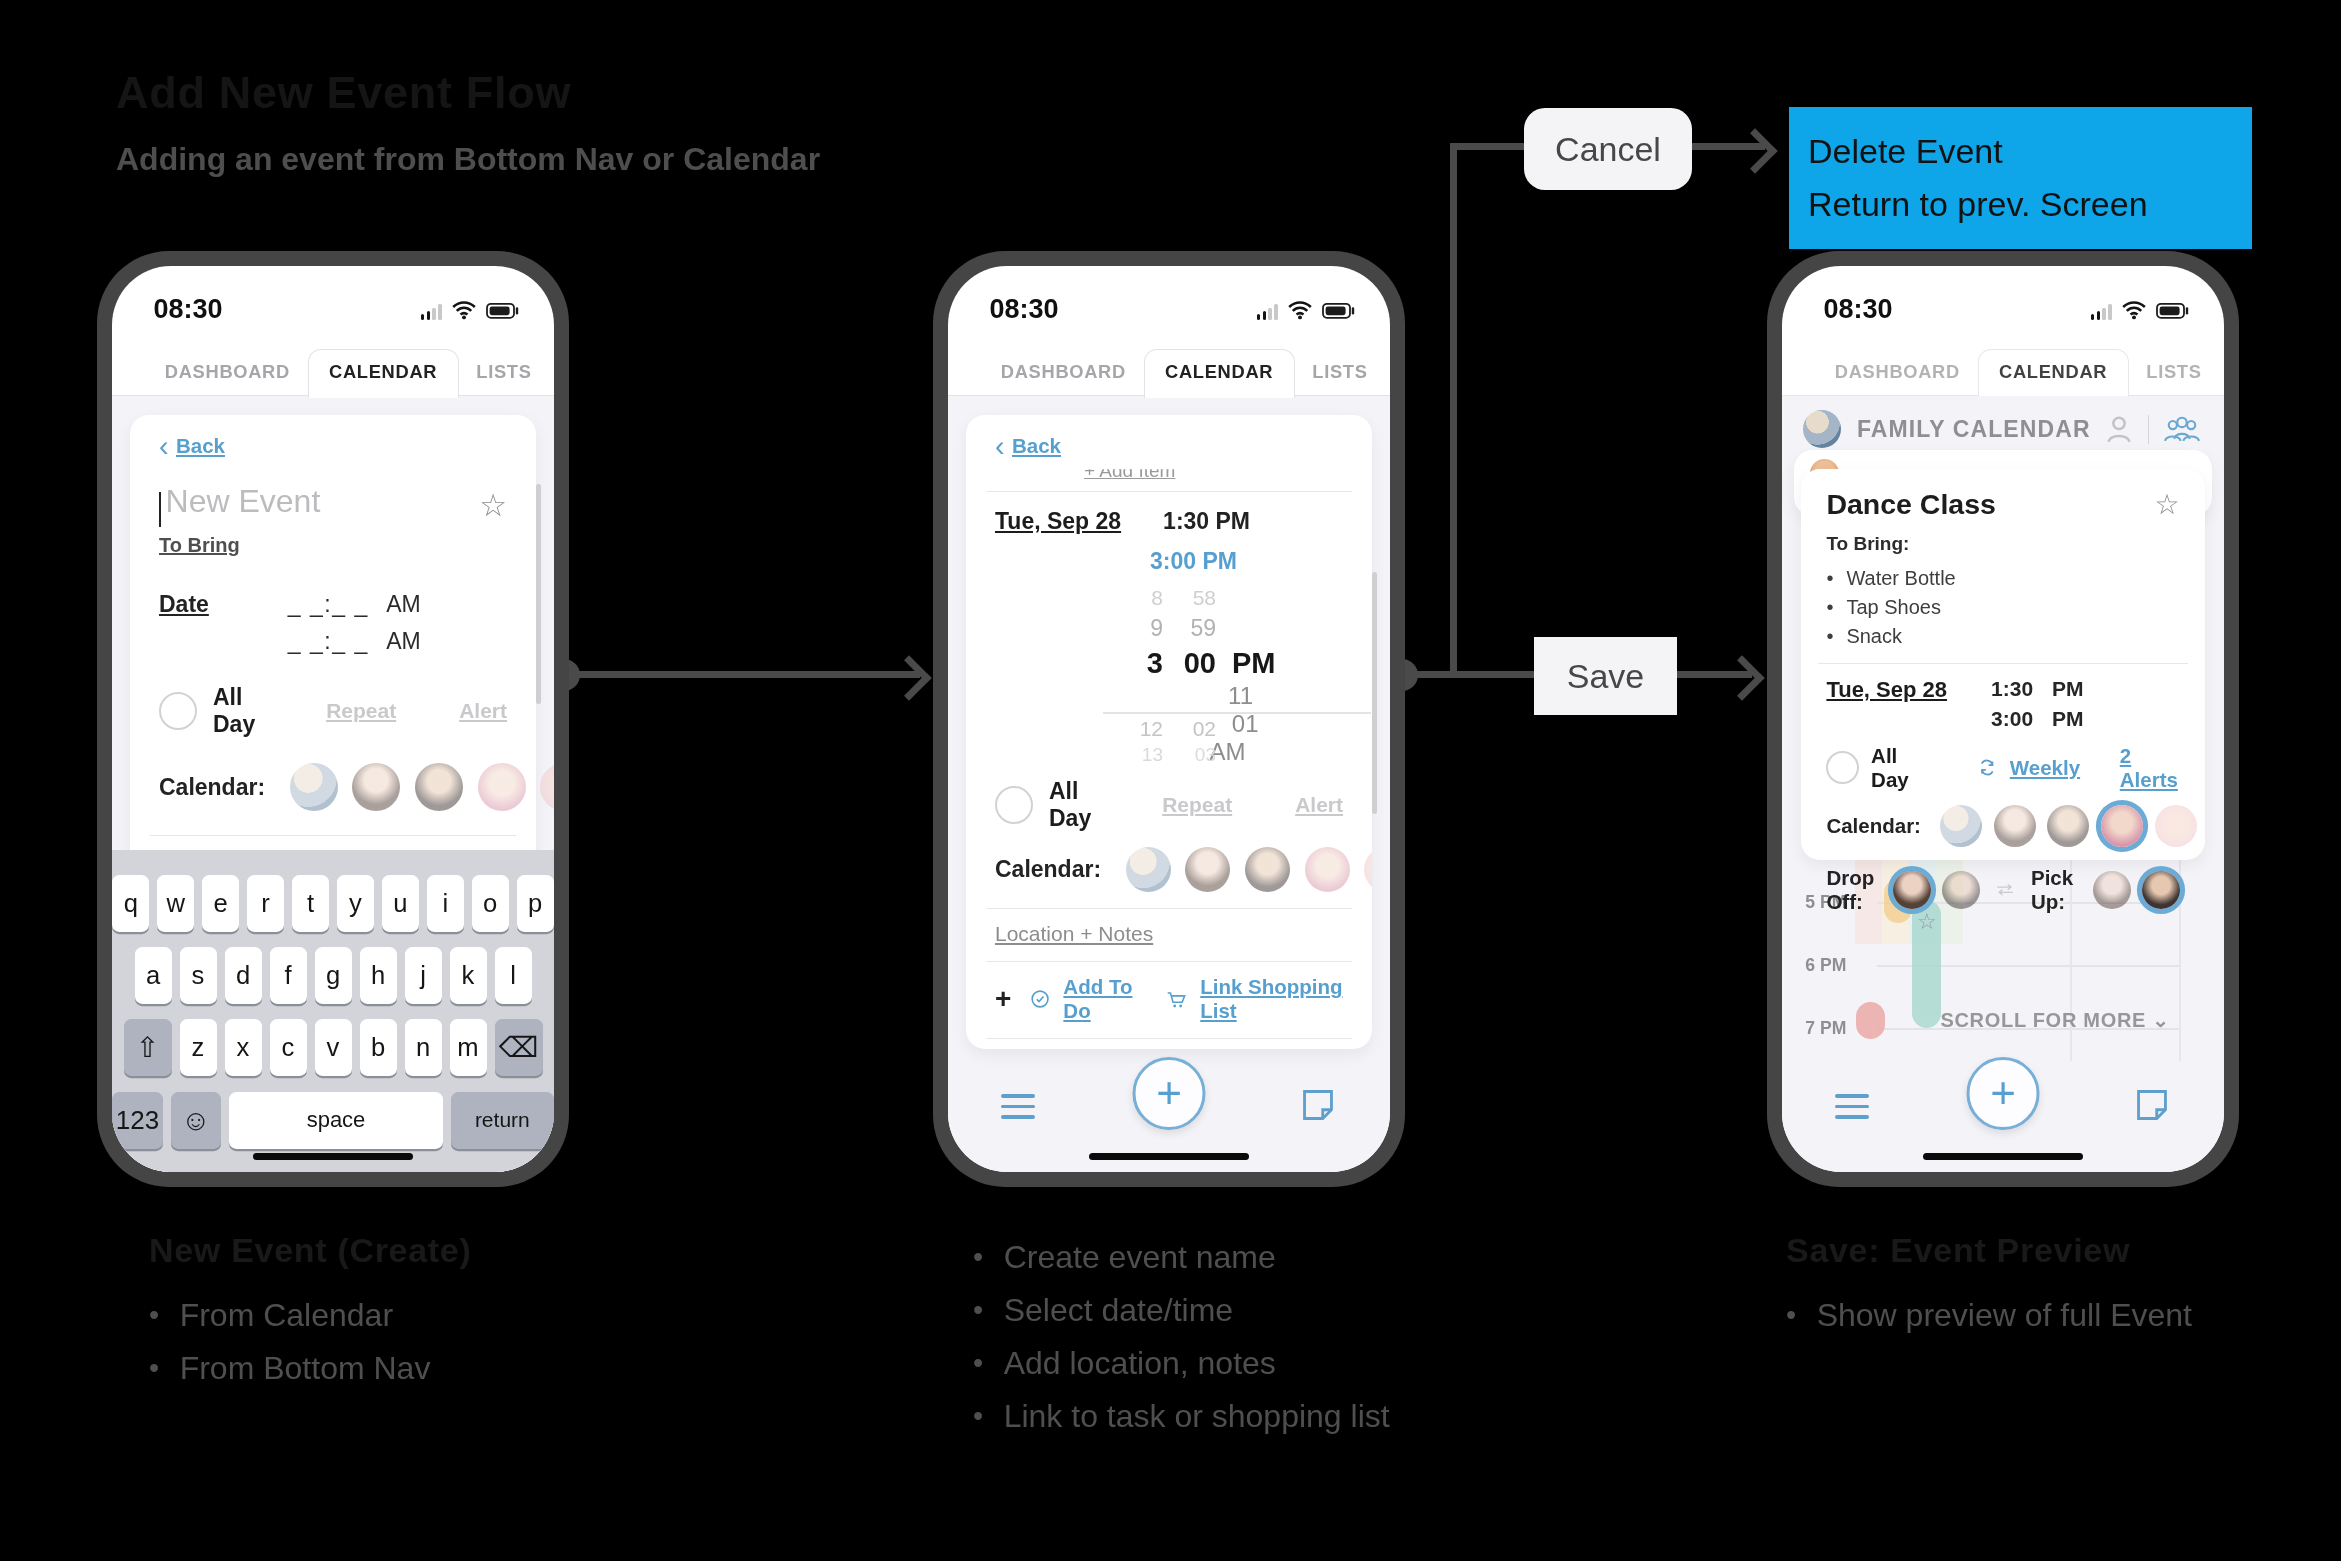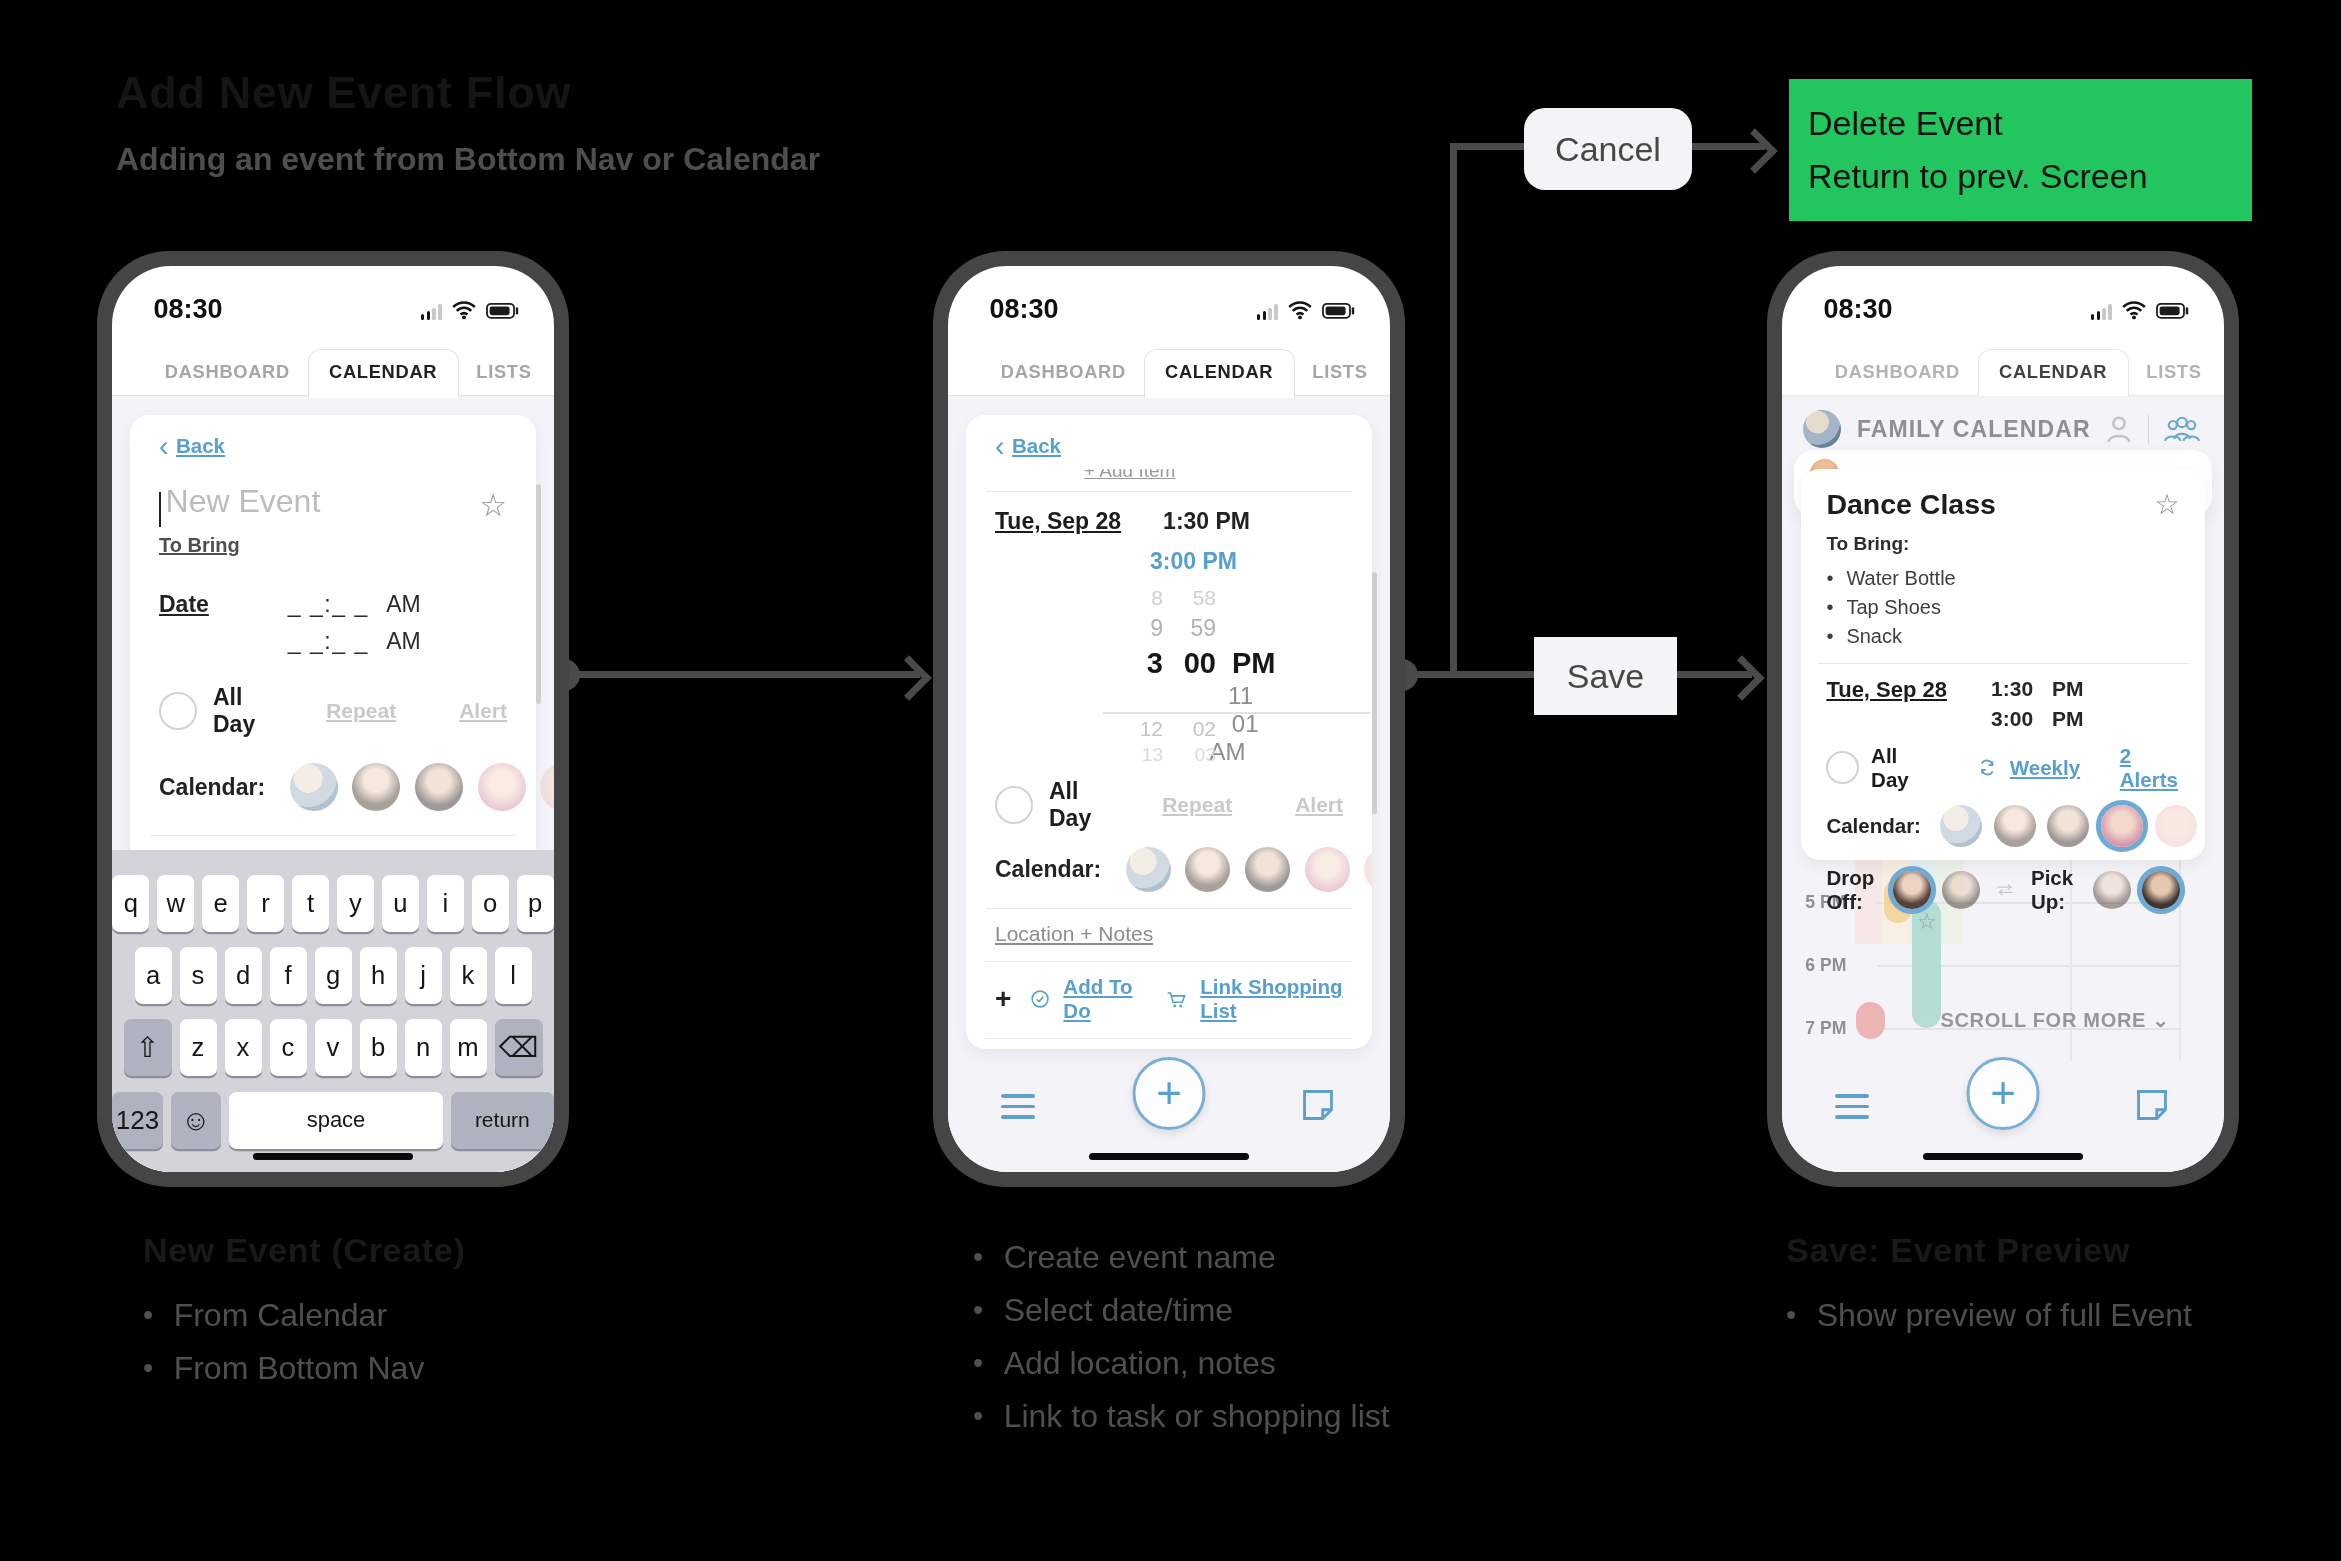--- a/index.html
+++ b/index.html
@@ -59,22 +59,22 @@
            border:3.7px solid #77afd6;background:#fdfdff;color:#569fce;font-size:44px;font-weight:400;
            display:flex;align-items:center;justify-content:center;box-shadow:0 3.7px 8.8px rgba(0,0,0,.10);}
   .burger{position:absolute;left:53px;bottom:53px;width:34px;}
   .burger i{display:block;height:3.7px;border-radius:2.2px;background:#5f9fcb;margin-bottom:6.6px;}
   .noteic{position:absolute;right:53px;bottom:48px;}
   
   .fl-line{position:absolute;background:#4a4a4a;}
   .fl-dot{position:absolute;width:32px;height:32px;border-radius:50%;background:#4a4a4a;}
   .chev{position:absolute;width:25px;height:25px;border-top:7.3px solid #4a4a4a;border-right:7.3px solid #4a4a4a;transform:rotate(45deg);}
   .fl-box{position:absolute;background:#f4f4f6;color:#474747;display:flex;align-items:center;justify-content:center;font-size:34px;}
-  .fl-out{position:absolute;background:#22c55e;color:#121212;font-size:34px;font-weight:500;line-height:1.55;
-          display:flex;flex-direction:column;justify-content:center;padding-left:19px;box-sizing:border-box;}
+  .fl-out{position:absolute;background:#0ea5e9;color:#121212;font-size:34px;font-weight:500;line-height:1.55;
+          display:flex;flex-direction:column;justify-content:center;padding-left:19px;box-sizing:border-box;margin-top:28px;}
   
   .cap{position:absolute;color:#4f4f4f;}
   .cap h3{margin:0 0 19px;font-size:34px;font-weight:700;color:#191919;letter-spacing:0.7px;}
   .cap .bl{display:flex;gap:20.5px;font-size:32px;line-height:53px;}
   .cap .bl .b{font-size:29px;}
   
   .c-pad{padding:19px 29px;box-sizing:border-box;}
   .ph-name{font-size:32px;color:#bcbcbf;}
   .cursor{display:inline-block;width:2.2px;height:35px;background:#222;margin-right:4.4px;vertical-align:middle;}
   .tobring{font-size:20px;font-weight:700;color:#4f4f4f;}
@@ -552,21 +552,21 @@
         <svg class="noteic" width="38" height="38" viewBox="0 0 24 24">
           <path d="M3.5 3.5 h17 v11.5 l-5.5 5.5 H3.5 z" fill="none" stroke="#5f9fcb" stroke-width="1.8"></path>
           <path d="M15 20.5 v-5.5 h5.5" fill="none" stroke="#5f9fcb" stroke-width="1.8"></path>
             </svg>
       </div>
     </div>
     <div class="homebar"></div>
    </div>
   </div>
 
-  <div class="cap" style="left:143px;top:1231px;width:454px;">
+  <div class="cap" style="left:149px;top:1231px;width:454px;">
     <h3>New Event (Create)</h3>
     <div class="bl">
         <span class="b">•</span>
         <span>From Calendar</span>
       </div>
     <div class="bl">
         <span class="b">•</span>
         <span>From Bottom Nav</span>
       </div>
   </div>

